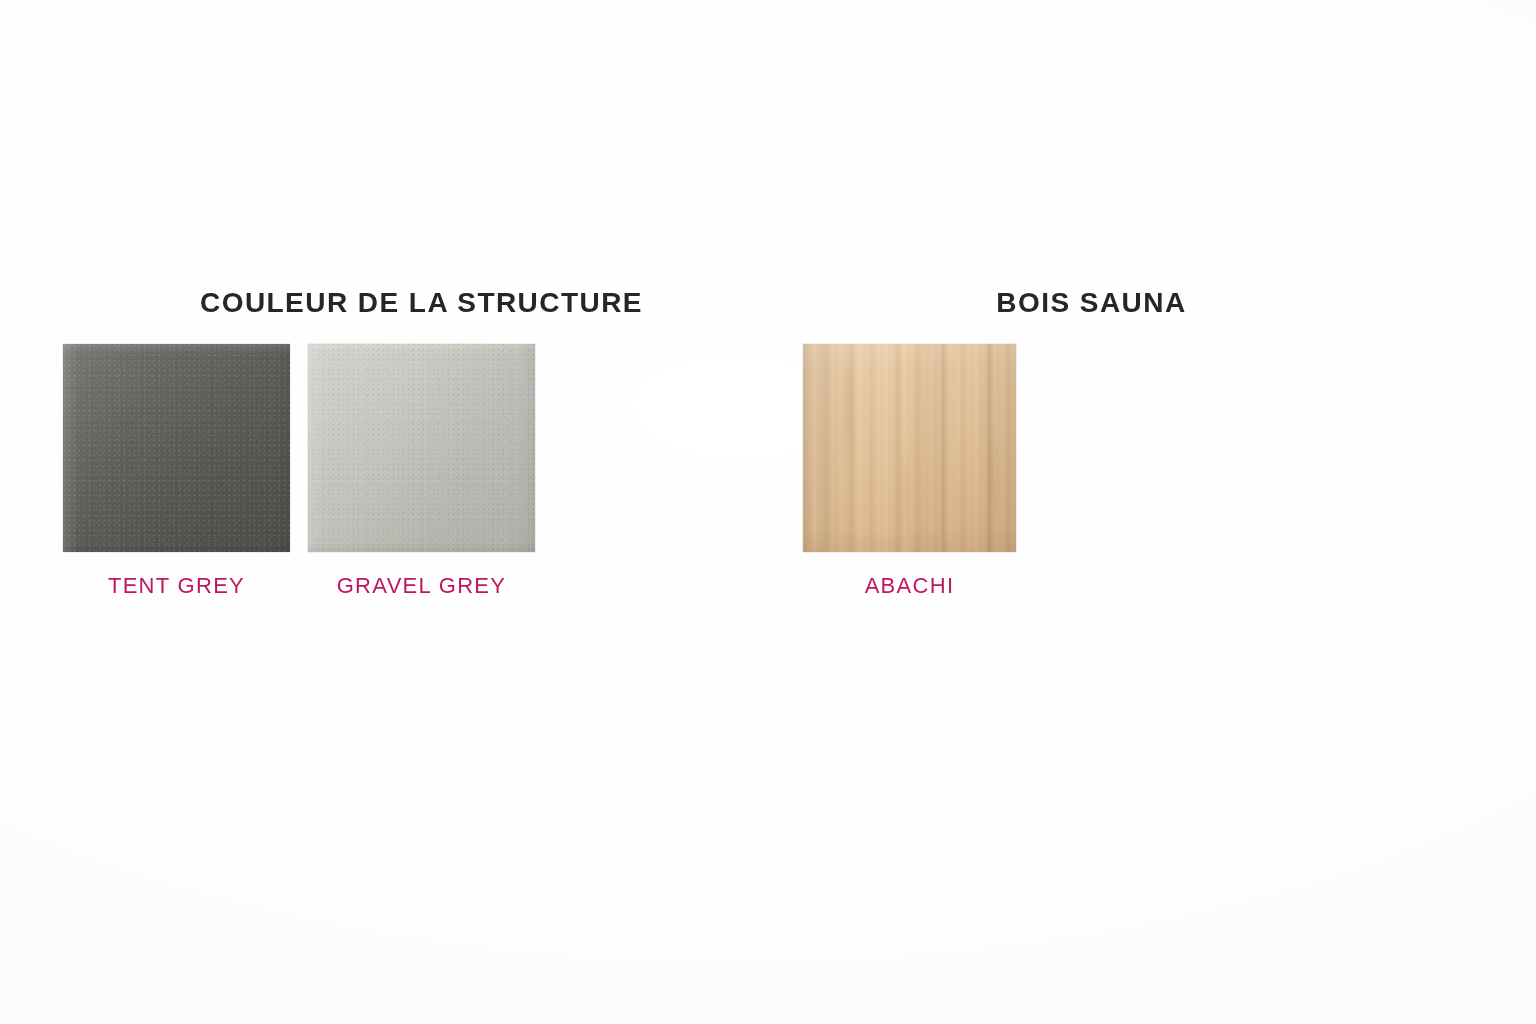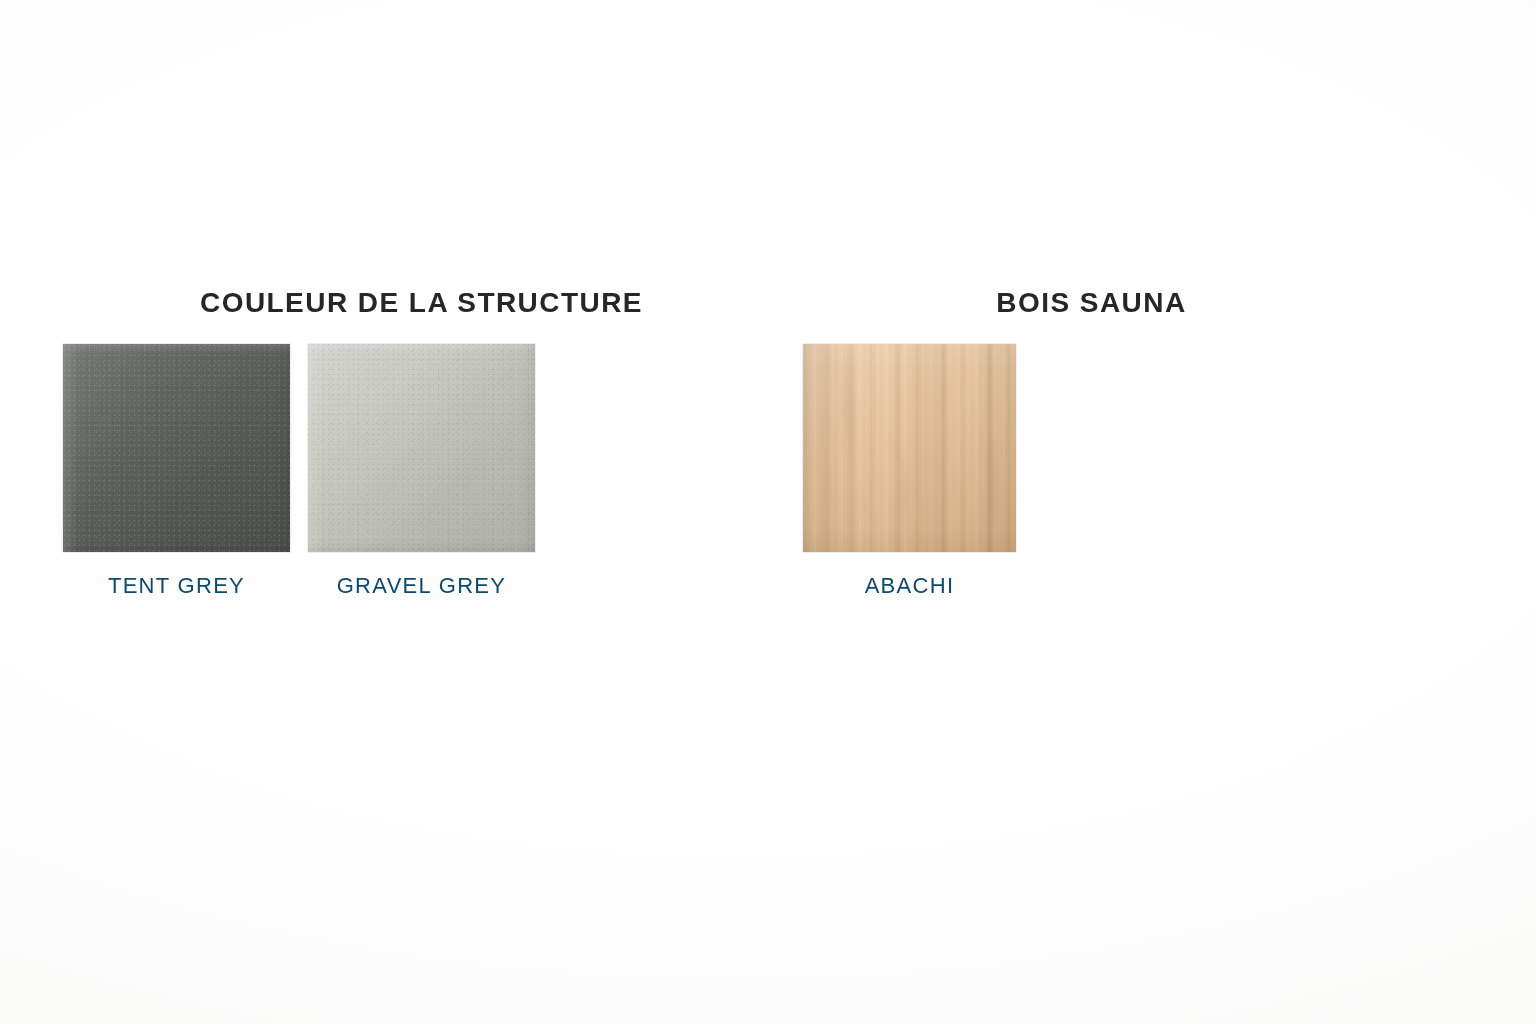--- a/index.html
+++ b/index.html
@@ -70,21 +70,21 @@
   }
   .swatch-cell.w .swatch-tile { width: 213px; }
   .swatch-cell.w:nth-child(2) .swatch-tile { width: 215px; }
   .swatch-cell.w:nth-child(3) .swatch-tile { width: 214px; }
 
   .swatch-label {
     margin-top: 21px;
     font-size: 22px;
     font-weight: normal;
     letter-spacing: 1.3px;
-    color: #0c4a6e;
+    color: #be185d;
     white-space: nowrap;
     text-align: center;
     line-height: 26px;
     text-transform: uppercase;
   }
 
   
   .tex-grain {
     position: absolute; inset: 0;
     opacity: 0.30;

